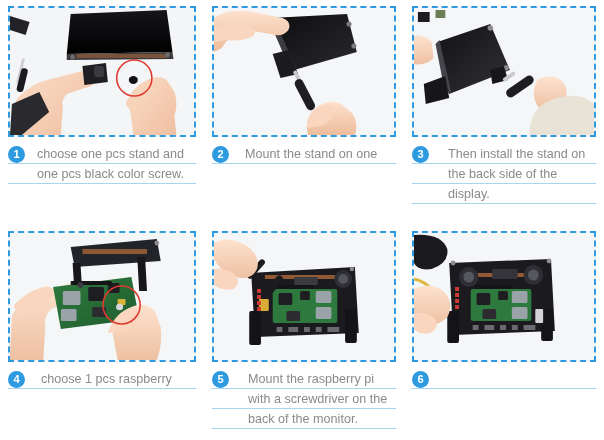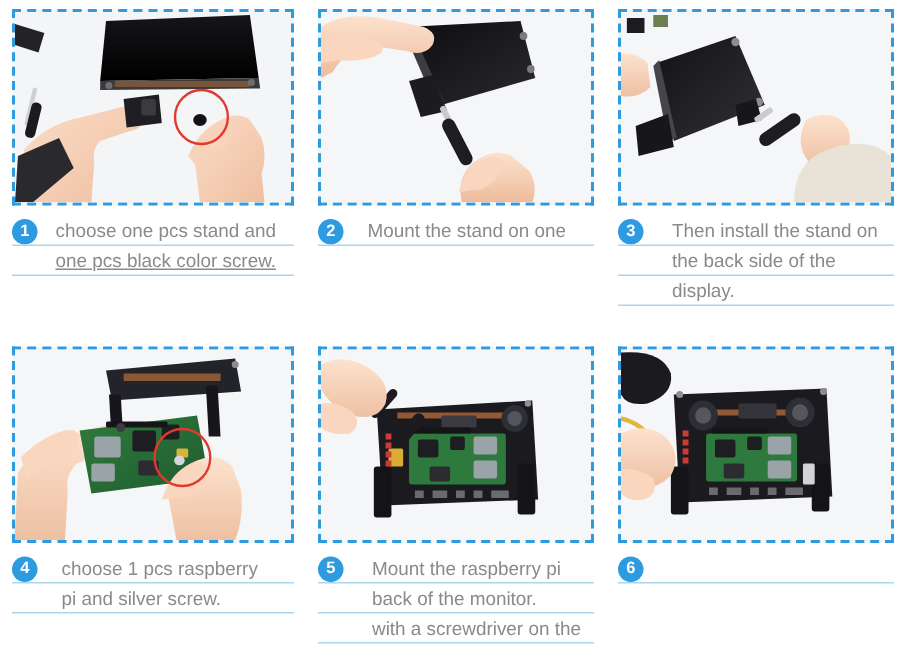--- a/index.html
+++ b/index.html
@@ -49,21 +49,21 @@
     border-bottom:1px solid #a8d6ef;
     color:#8a8a8a;
     font-size:12.6px;
     line-height:20px;
     height:20px;
     white-space:nowrap;
     overflow:hidden;
     padding-left:29px;
     box-sizing:border-box;
   }
-  .cap-line.cont{padding-left:29px;text-decoration:underline;}
+  .cap-line.cont{padding-left:29px;}
   .badge{
     position:absolute;
     left:0;top:2px;
     width:17px;height:17px;
     border-radius:50%;
     background:#2e9ae0;
     color:#ffffff;
     font-size:11px;
     font-weight:bold;
     line-height:17px;
@@ -266,23 +266,20 @@
           <ellipse cx="112" cy="74" rx="3.6" ry="3.2" fill="#d6d6da"></ellipse>
 
           <circle cx="114" cy="72" r="19" fill="none" stroke="#e03a2f" stroke-width="1.6"></circle>
         </svg>
       </div>
     </div>
     <div class="caption">
       <div class="cap-line indent2">
         <span class="badge">4</span>
         <span>choose 1 pcs raspberry</span>
-      </div>
-      <div class="cap-line indent2">
-        <span>pi and silver screw.</span>
       </div>
     </div>
   </div>
 
   <div class="step">
     <div class="photo">
       <div class="photo-inner">
         <svg viewBox="0 0 184 127" preserveAspectRatio="none">
           <defs>
             <linearGradient id="skin5" x1="0" y1="0" x2="0" y2="1">
@@ -328,24 +325,24 @@
           <path d="M0 36 Q12 34 22 42 Q28 50 20 56 Q8 58 0 52 Z" fill="#f9d6bd"></path>
         </svg>
       </div>
     </div>
     <div class="caption">
       <div class="cap-line indent3">
         <span class="badge">5</span>
         <span>Mount the raspberry pi</span>
       </div>
       <div class="cap-line indent3">
+        <span>with a screwdriver on the</span>
+      </div>
+      <div class="cap-line indent3">
         <span>back of the monitor.</span>
-      </div>
-      <div class="cap-line indent3">
-        <span>with a screwdriver on the</span>
       </div>
     </div>
   </div>
 
   <div class="step">
     <div class="photo">
       <div class="photo-inner">
         <svg viewBox="0 0 184 127" preserveAspectRatio="none">
           <defs>
             <linearGradient id="skin6" x1="0" y1="0" x2="0" y2="1">

